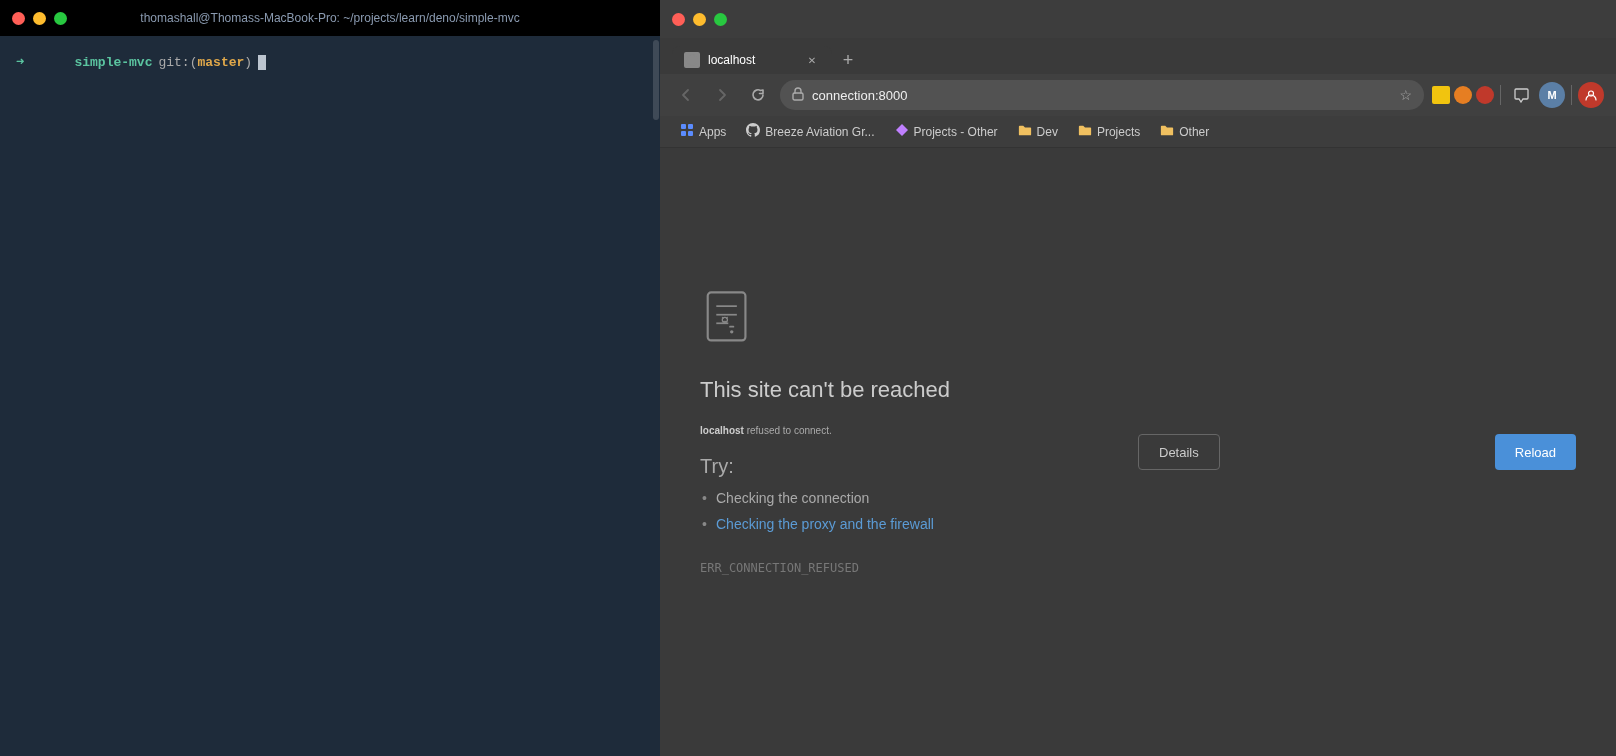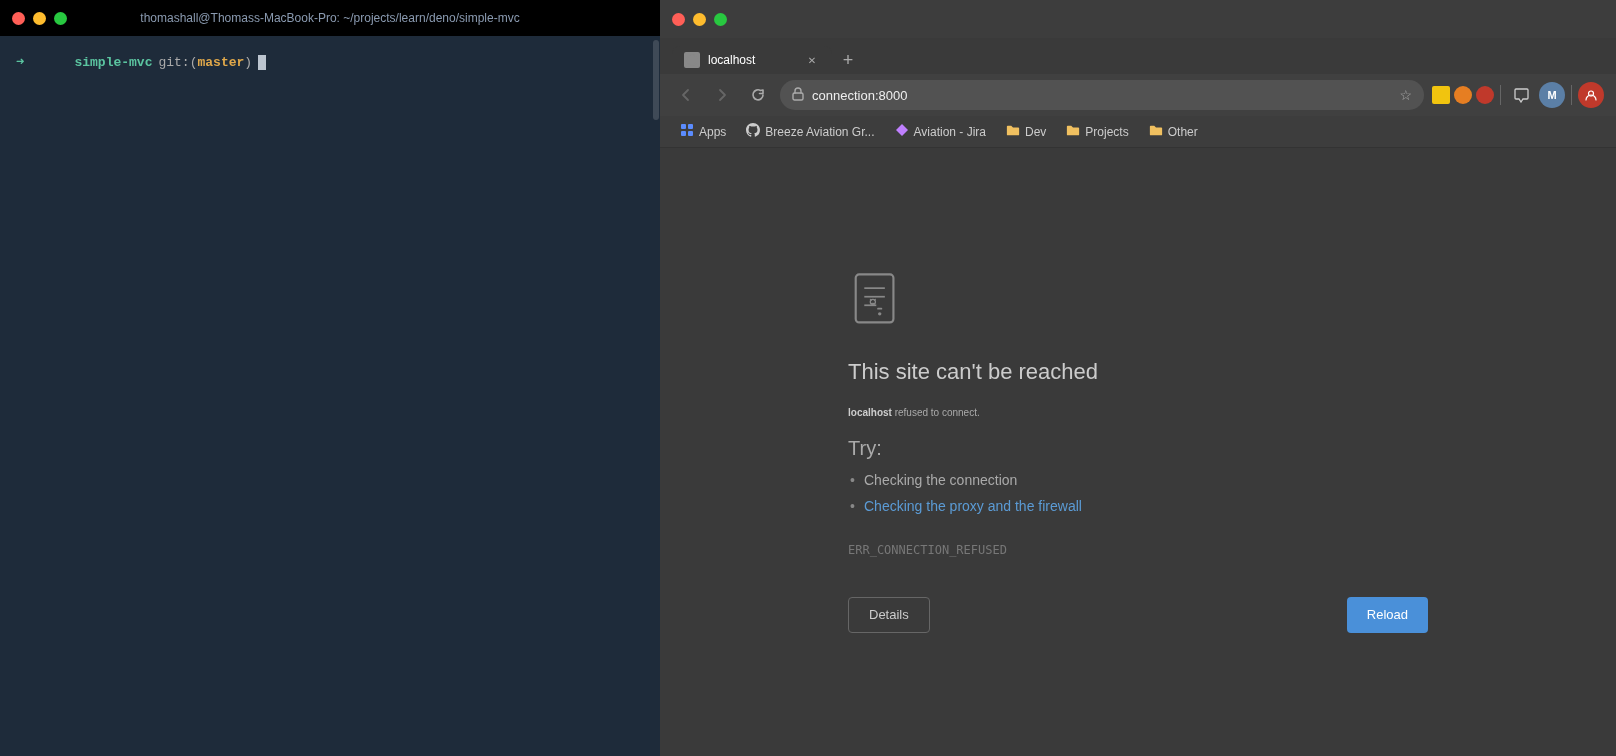--- a/index.html
+++ b/index.html
@@ -259,21 +259,21 @@
       font-size: 12px;
       white-space: nowrap;
     }
     .bm-apps-icon { color: #5b8cff; font-size: 12px; }
 
     
     .browser-content {
       flex: 1;
       background: #3a3a3a;
       display: flex;
-      flex-direction: column;
+      flex-direction: row;
       align-items: center;
       justify-content: center;
       padding: 40px;
       position: relative;
     }
 
     .error-container {
       max-width: 580px;
       width: 100%;
     }
@@ -482,21 +482,21 @@
           </svg>
       </span>
       <span>Breeze Aviation Gr...</span>
     </div>
     <div class="bookmark-item">
       <span>
         <svg width="14" height="14" viewBox="0 0 14 14">
             <polygon points="7,1 13,7 7,13 1,7" fill="#c080ff"></polygon>
           </svg>
       </span>
-      <span>Aviation - Jira</span>
+      <span>Projects - Other</span>
     </div>
     <div class="bookmark-item">
       <span>
         <svg width="14" height="14" viewBox="0 0 16 14">
             <path d="M1 3a1 1 0 0 1 1-1h4l2 2h6a1 1 0 0 1 1 1v7a1 1 0 0 1-1 1H2a1 1 0 0 1-1-1V3z" fill="#f0c060"></path>
           </svg>
       </span>
       <span>Dev</span>
     </div>
     <div class="bookmark-item">

